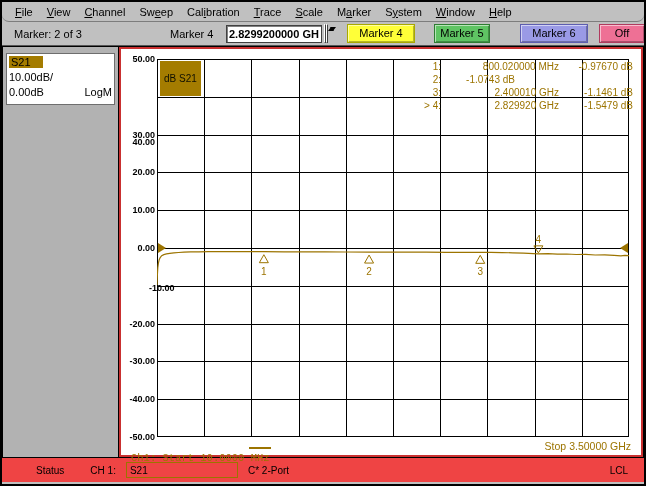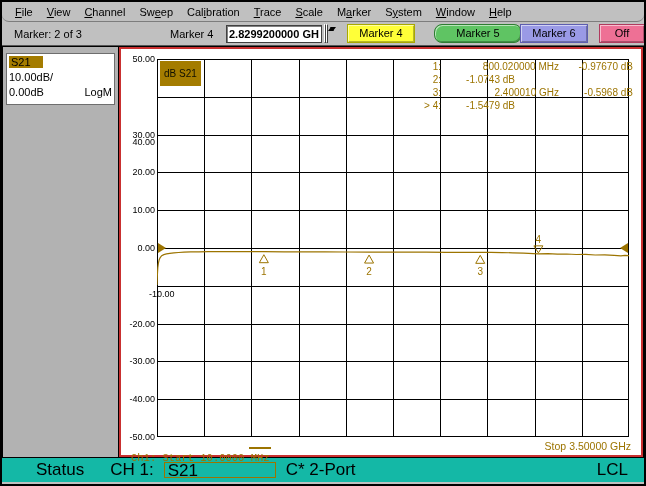--- a/index.html
+++ b/index.html
@@ -22,45 +22,45 @@
     font-family:"Liberation Sans",sans-serif;font-size:11px;font-weight:bold;padding:0 2px;}
   .spinner{position:absolute;left:322px;top:3px;width:14px;height:18px;}
   .spin{width:14px;height:9px;background:#c0c0c0;border:1px solid;
     border-color:#fff #404040 #404040 #fff;position:relative;cursor:default;}
   .spin::after{content:"";position:absolute;left:3px;}
   .spin-up::after{top:2px;border-left:3px solid transparent;border-right:3px solid transparent;border-bottom:4px solid #000;}
   .spin-down::after{top:2px;border-left:3px solid transparent;border-right:3px solid transparent;border-top:4px solid #000;}
   .tb-btn{position:absolute;top:2px;height:19px;font-size:11px;text-align:center;line-height:17px;
     border:1px solid;box-shadow:inset 1px 1px 0 rgba(255,255,255,.55), inset -1px -1px 0 rgba(0,0,0,.28);cursor:default;}
   .tb-btn:nth-child(1){left:345px;width:68px;}
-  .tb-btn:nth-child(2){left:432px;width:88px;border-radius:8px;}
+  .tb-btn:nth-child(2){left:432px;width:56px;}
   .tb-btn:nth-child(3){left:518px;width:68px;}
   .tb-btn:nth-child(4){left:597px;width:46px;}
   
   .main{height:412px;position:relative;background:#000;}
   .sidebar{position:absolute;left:1px;top:1px;bottom:1px;width:115px;background:#b2b2b2;}
   .trace-box{position:absolute;left:3px;top:6px;width:109px;height:52px;background:#fff;
     border:1px solid #6e6e6e;font-size:11px;padding:1px 2px;line-height:15px;}
   .trace-id{background:#a47c00;padding:0 12px 0 2px;}
   .ref-row{display:flex;justify-content:space-between;}
   .plot-window{position:absolute;left:117px;right:1px;top:1px;bottom:1px;background:#fff;border:2px solid #c93030;}
-  .ylabel{position:absolute;left:0;width:34px;text-align:right;font-size:9px;color:#000;}
+  .ylabel{position:absolute;left:0;width:34px;text-align:right;font-size:9px;color:#000;font-weight:bold;}
   .plot-svg{position:absolute;left:36px;top:10px;}
-  .badge{position:absolute;left:39px;top:12px;background:#a47c00;color:#101000;font-size:10px;padding:7px 4px;}
+  .badge{position:absolute;left:39px;top:12px;background:#a47c00;color:#101000;font-size:10px;padding:12px 4px;}
   .readouts{position:absolute;right:8px;top:11px;color:#9c7400;font-size:10px;}
   .readout-row{display:flex;height:13px;line-height:13px;}
   .ro-label{width:26px;text-align:right;}
   .ro-freq{width:118px;text-align:right;}
   .ro-value{width:74px;text-align:right;}
   .xaxis{position:absolute;left:10px;right:10px;top:391px;height:14px;color:#9c7400;font-size:10.5px;}
   .xaxis .start{position:absolute;left:0;top:12px;font-family:Liberation Mono, monospace;}
   .legend-dash{position:absolute;left:118px;top:7px;width:22px;height:2px;background:#9c7400;}
   .xaxis .stop{position:absolute;right:0;top:0;}
   
-  .statusbar{height:24px;background:#14b8a6;display:flex;align-items:center;font-size:17px;padding:0 16px 0 34px;}
+  .statusbar{height:24px;background:#ef4444;display:flex;align-items:center;font-size:10px;padding:0 16px 0 34px;}
   .sb-ch{margin-left:26px;}
   .sb-meas-box{margin-left:10px;width:112px;height:16px;border:1px solid #9c7400;padding:1px 3px;line-height:13px;}
   .sb-cal{margin-left:10px;}
   .sb-lcl{margin-left:auto;}
 </style>
 </head>
 <body>
 
 <div class="screen">
 
@@ -102,21 +102,21 @@
     </div>
 
     <div class="plot-window">
       <div>
           <div class="ylabel" style="top: 5px;">50.00</div>
           <div class="ylabel" style="top: 42.8px; margin-top: 45px;">40.00</div>
           <div class="ylabel" style="top: 80.6px;">30.00</div>
           <div class="ylabel" style="top: 118.4px;">20.00</div>
           <div class="ylabel" style="top: 156.2px;">10.00</div>
           <div class="ylabel" style="top: 194px;">0.00</div>
-          <div class="ylabel" style="top: 240px; padding-left: 28px;">-10.00</div>
+          <div class="ylabel" style="top: 234px; padding-left: 28px;">-10.00</div>
           <div class="ylabel" style="top: 269.6px;">-20.00</div>
           <div class="ylabel" style="top: 307.4px;">-30.00</div>
           <div class="ylabel" style="top: 345.2px;">-40.00</div>
           <div class="ylabel" style="top: 383px;">-50.00</div>
         </div>
       <svg class="plot-svg" width="472" height="378" viewBox="0 0 472 378">
           <g stroke="#000" stroke-width="1" shape-rendering="crispEdges">
             <line x1="0.5" y1="0" x2="0.5" y2="378"></line>
             <line x1="47.5" y1="0" x2="47.5" y2="378"></line>
             <line x1="94.5" y1="0" x2="94.5" y2="378"></line>
@@ -167,24 +167,25 @@
             <span class="ro-freq">800.020000 MHz</span>
             <span class="ro-value">-0.97670 dB</span>
           </div>
           <div class="readout-row">
             <span class="ro-label">2:</span>
             <span class="ro-value">-1.0743 dB</span>
           </div>
           <div class="readout-row">
             <span class="ro-label">3:</span>
             <span class="ro-freq">2.400010 GHz</span>
-            <span class="ro-value">-0.5968 dB</span>
+            <span class="ro-value">-1.1461 dB</span>
           </div>
           <div class="readout-row">
             <span class="ro-label">&gt; 4:</span>
+            <span class="ro-freq">2.829920 GHz</span>
             <span class="ro-value">-1.5479 dB</span>
           </div>
         </div>
       <div class="xaxis">
         <span class="start">Ch1: Start  10.0000 MHz</span>
         <span class="legend-dash"></span>
         <span class="stop">Stop  3.50000 GHz</span>
       </div>
     </div>
   </div>

